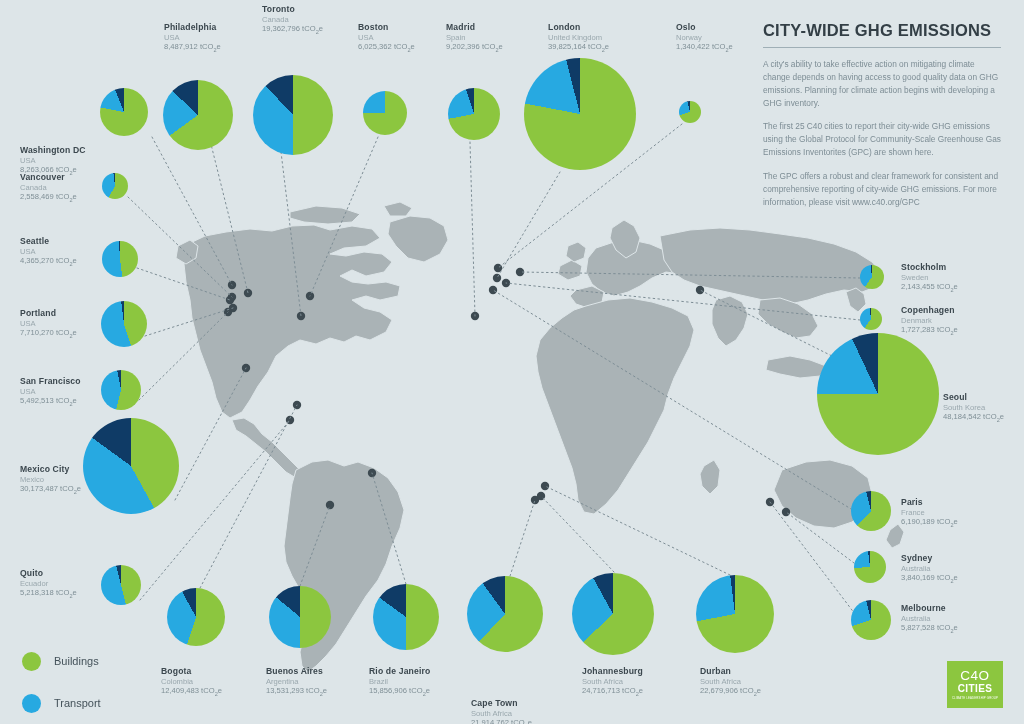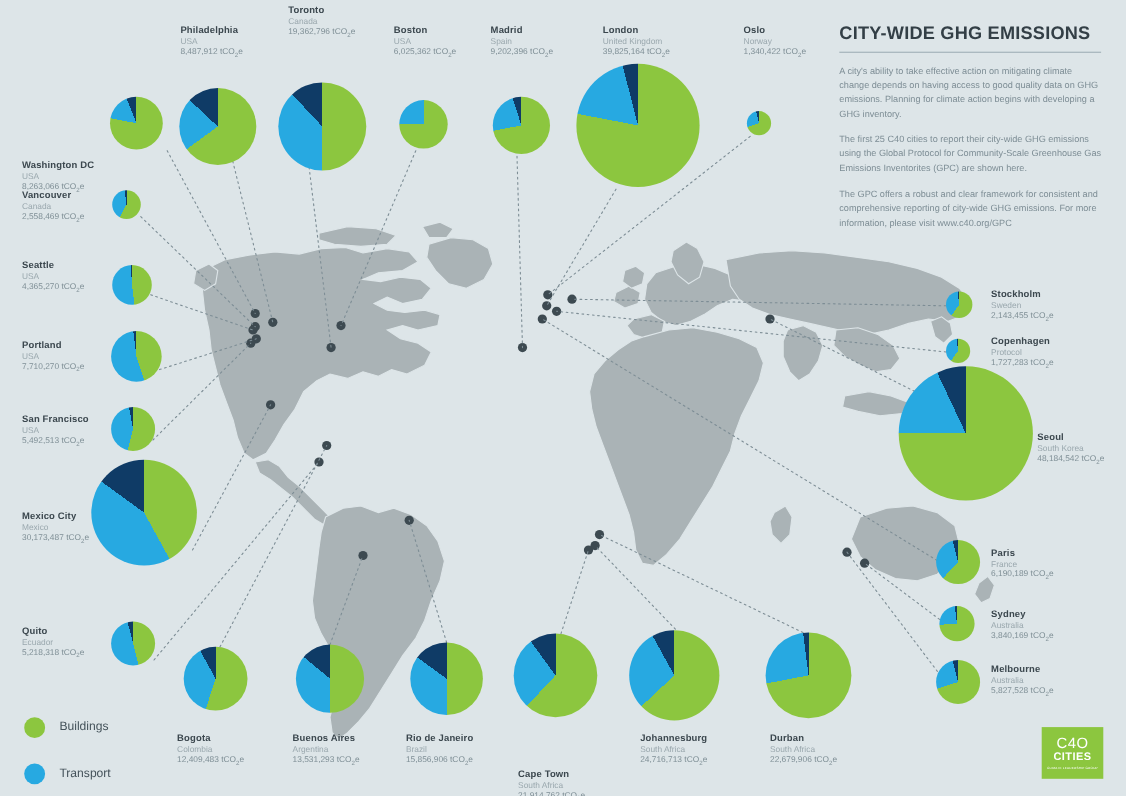--- a/index.html
+++ b/index.html
@@ -274,21 +274,21 @@
         <div class="cctry">Ecuador</div>
         <div class="cval">5,218,318 tCO<sub style="font-size:5.6px;">2</sub>e</div>
       </div>
       <div class="city-label right" style="left: 901px; top: 262px;">
         <div class="cname">Stockholm</div>
         <div class="cctry">Sweden</div>
         <div class="cval">2,143,455 tCO<sub style="font-size:5.6px;">2</sub>e</div>
       </div>
       <div class="city-label right" style="left: 901px; top: 305px;">
         <div class="cname">Copenhagen</div>
-        <div class="cctry">Protocol</div>
+        <div class="cctry">Denmark</div>
         <div class="cval">1,727,283 tCO<sub style="font-size:5.6px;">2</sub>e</div>
       </div>
       <div class="city-label right" style="left: 943px; top: 392px;">
         <div class="cname">Seoul</div>
         <div class="cctry">South Korea</div>
         <div class="cval">48,184,542 tCO<sub style="font-size:5.6px;">2</sub>e</div>
       </div>
       <div class="city-label right" style="left: 901px; top: 497px;">
         <div class="cname">Paris</div>
         <div class="cctry">France</div>

